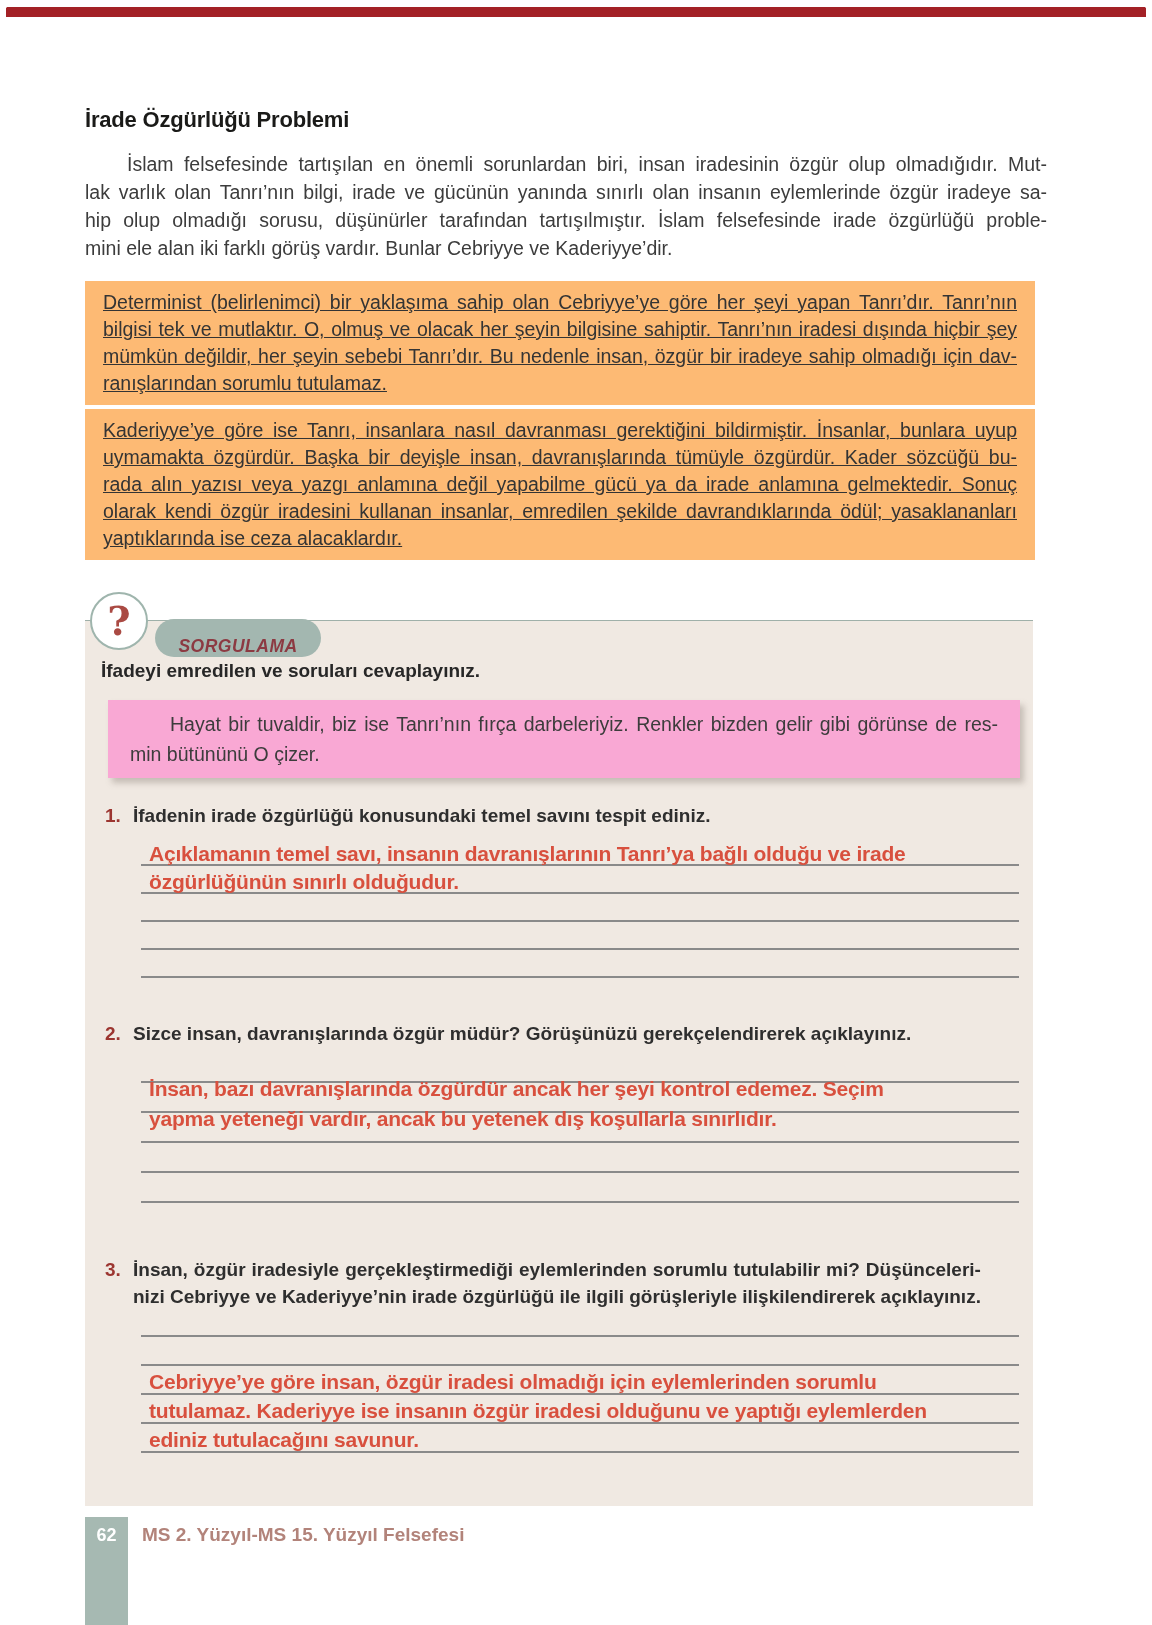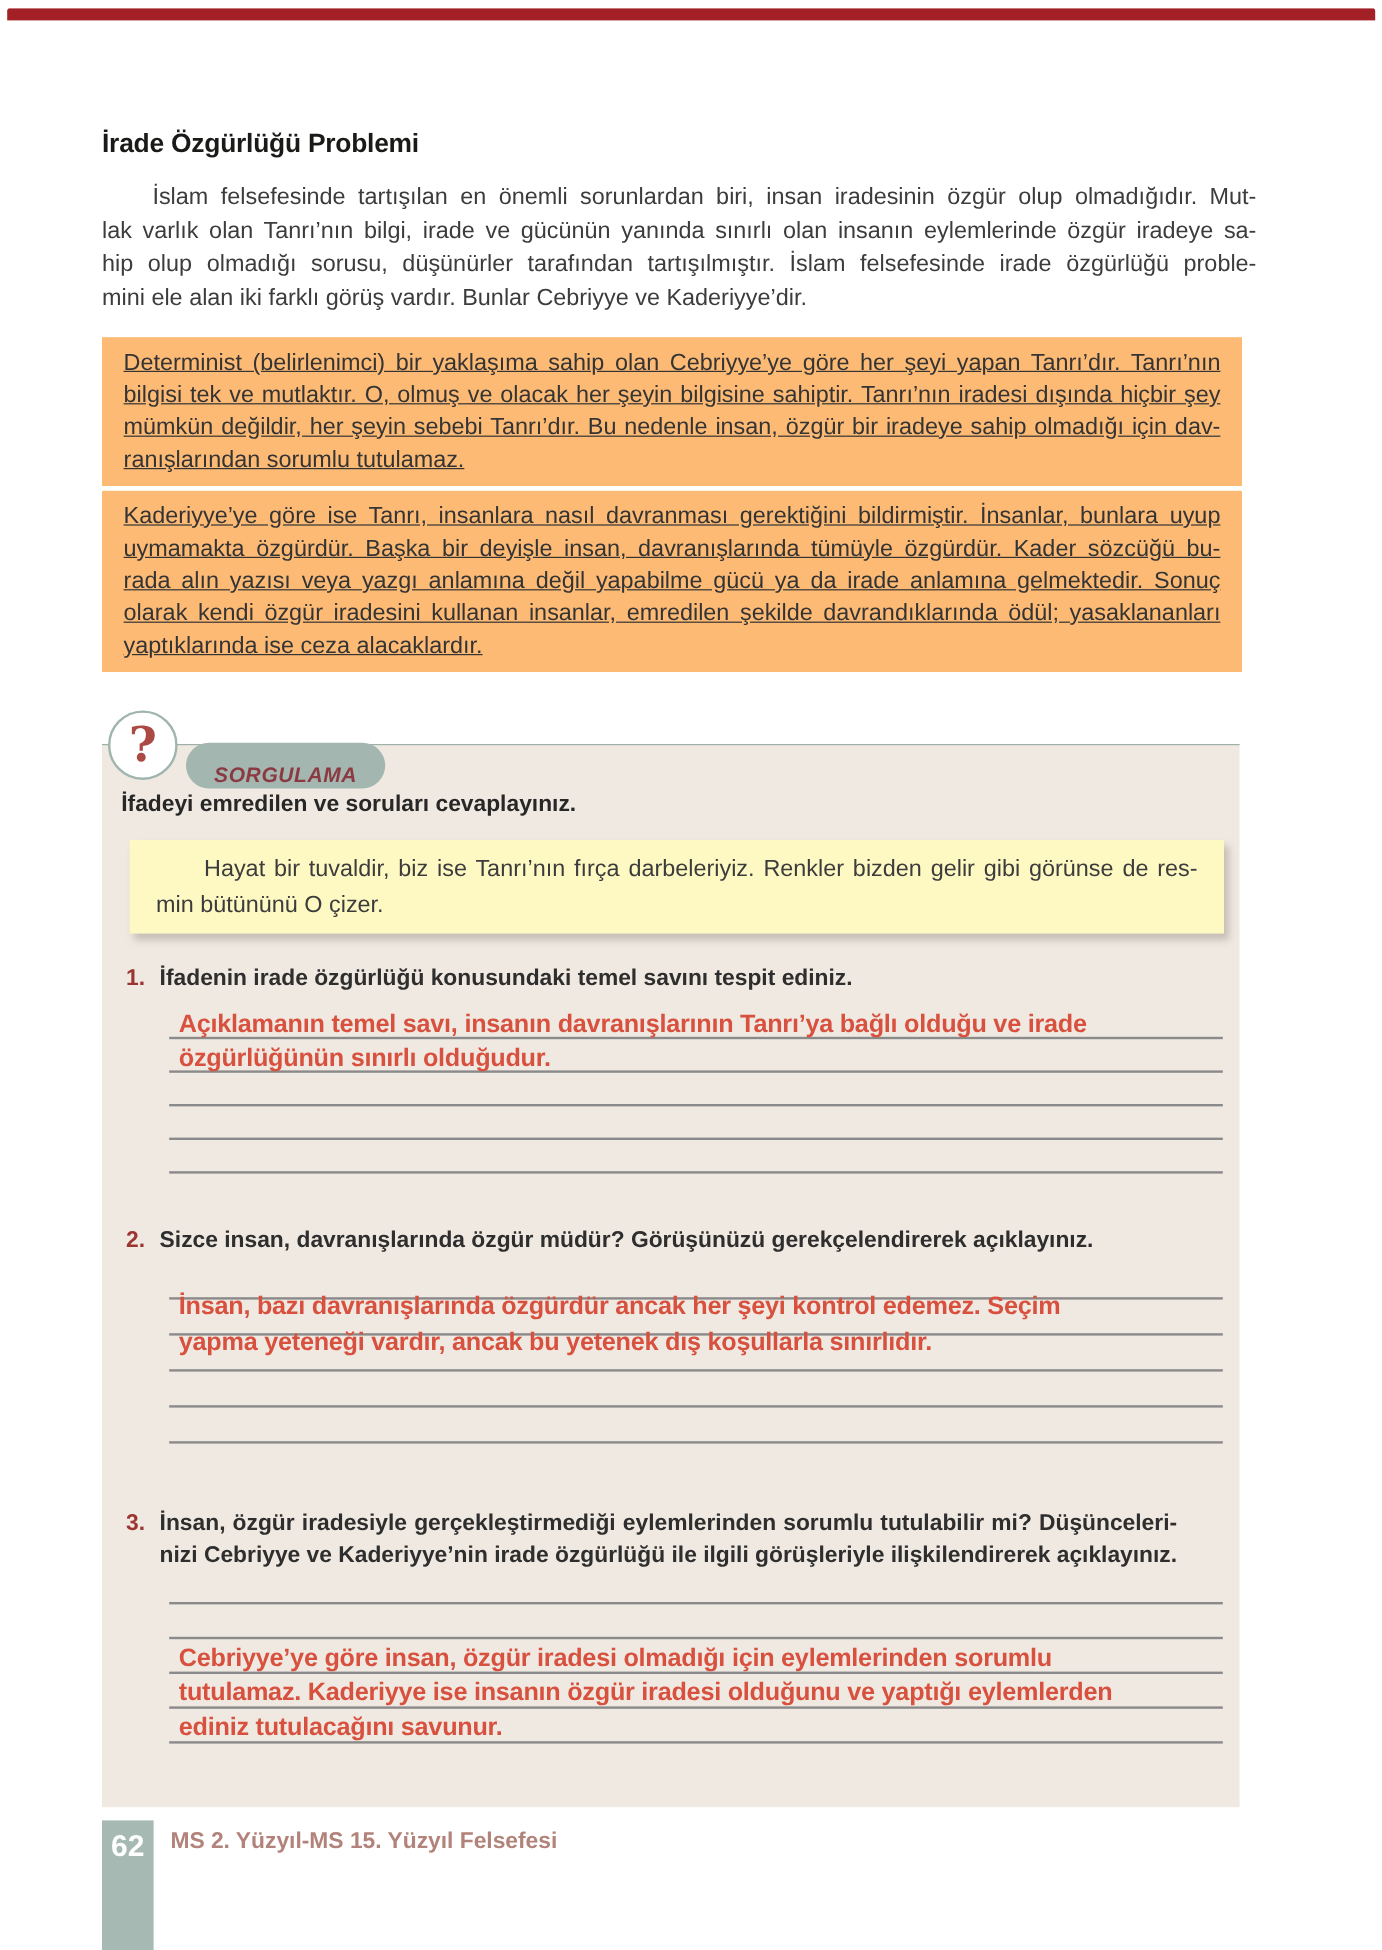--- a/index.html
+++ b/index.html
@@ -28,21 +28,21 @@
            background:#ffffff;border:2px solid #9fb5ad;z-index:3;display:flex;align-items:center;
            justify-content:center;}
   .qcircle span{color:#aa4a43;font-size:40px;font-weight:800;font-family:"DejaVu Serif",serif;line-height:1;}
 
   .pill{position:absolute;left:155px;top:602px;width:166px;height:38px;border-radius:19px;
         background:#a3b7b0;z-index:3;display:flex;align-items:flex-end;justify-content:center;margin-top:17px;}
   .pill span{font-style:italic;font-weight:800;font-size:17.5px;letter-spacing:0.5px;color:#8c3a42;}
 
   .instruction{position:absolute;left:16px;top:40px;font-size:19px;font-weight:700;color:#272727;}
 
-  .quotebox{position:absolute;left:23px;top:80px;width:868px;background:#fef9c3;
+  .quotebox{position:absolute;left:23px;top:80px;width:868px;background:#f9a8d4;
             box-shadow:4px 5px 6px rgba(120,110,100,0.35);padding:9px 22px;
             font-size:19.5px;line-height:30px;color:#3c3c3c;}
   .quotebox .indent{text-indent:40px;}
 
   .question{position:absolute;left:20px;width:900px;display:flex;gap:9px;
             font-size:19px;font-weight:700;color:#2e2e2e;line-height:27px;}
   .qnum{min-width:19px;color:#9c3530;font-weight:800;}
   .q1{top:182px;} .q2{top:400px;} .q3{top:636px;}
 
   .answers{position:absolute;left:56px;width:878px;}
@@ -50,21 +50,21 @@
   .rule{border-bottom:2px solid #8a8a8a;}
   .a1 .rule{height:26px;} .a2 .rule{height:28px;} .a3 .rule{height:27px;}
 
   .red{position:absolute;left:8px;right:0;font-weight:800;color:#d8503e;
        font-size:21px;letter-spacing:-0.2px;}
   .a1 .red{top:2px;line-height:28px;}
   .a2 .red{top:21px;line-height:30px;}
   .a3 .red{top:59px;line-height:29px;}
 
   .pageblock{position:absolute;left:85px;top:1517px;width:43px;height:108px;background:#a6b9b2;
-             color:#ffffff;font-size:25px;font-weight:700;text-align:center;box-sizing:border-box;padding-top:8px;}
+             color:#ffffff;font-size:18px;font-weight:700;text-align:center;box-sizing:border-box;padding-top:8px;}
   .chapter{position:absolute;left:142px;top:1524px;font-size:19px;font-weight:700;color:#b2837a;}
 </style>
 </head>
 <body>
 
 <div class="page">
 
   <div class="topbar"></div>
 
   <h1 class="title">İrade Özgürlüğü Problemi</h1>

